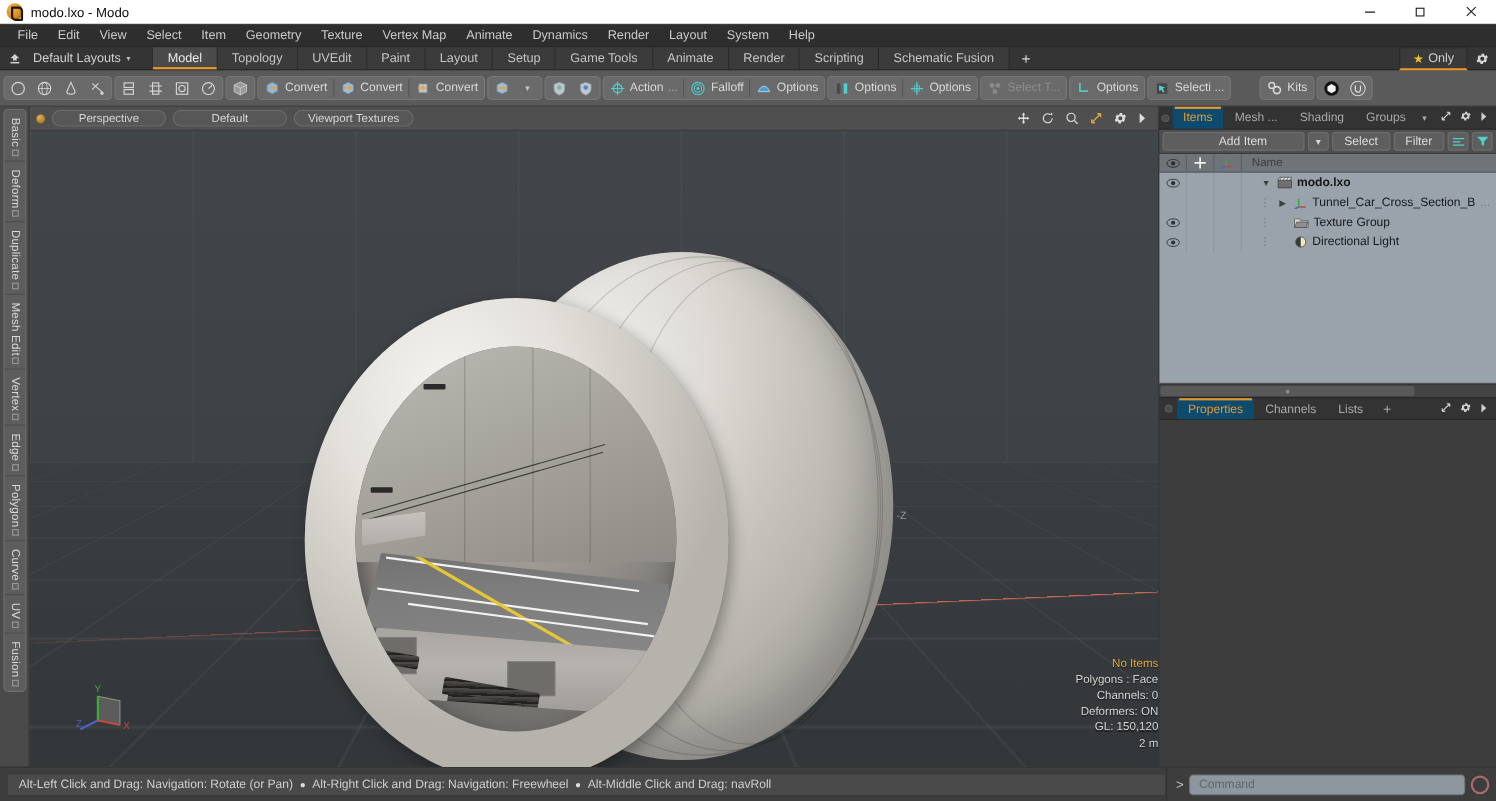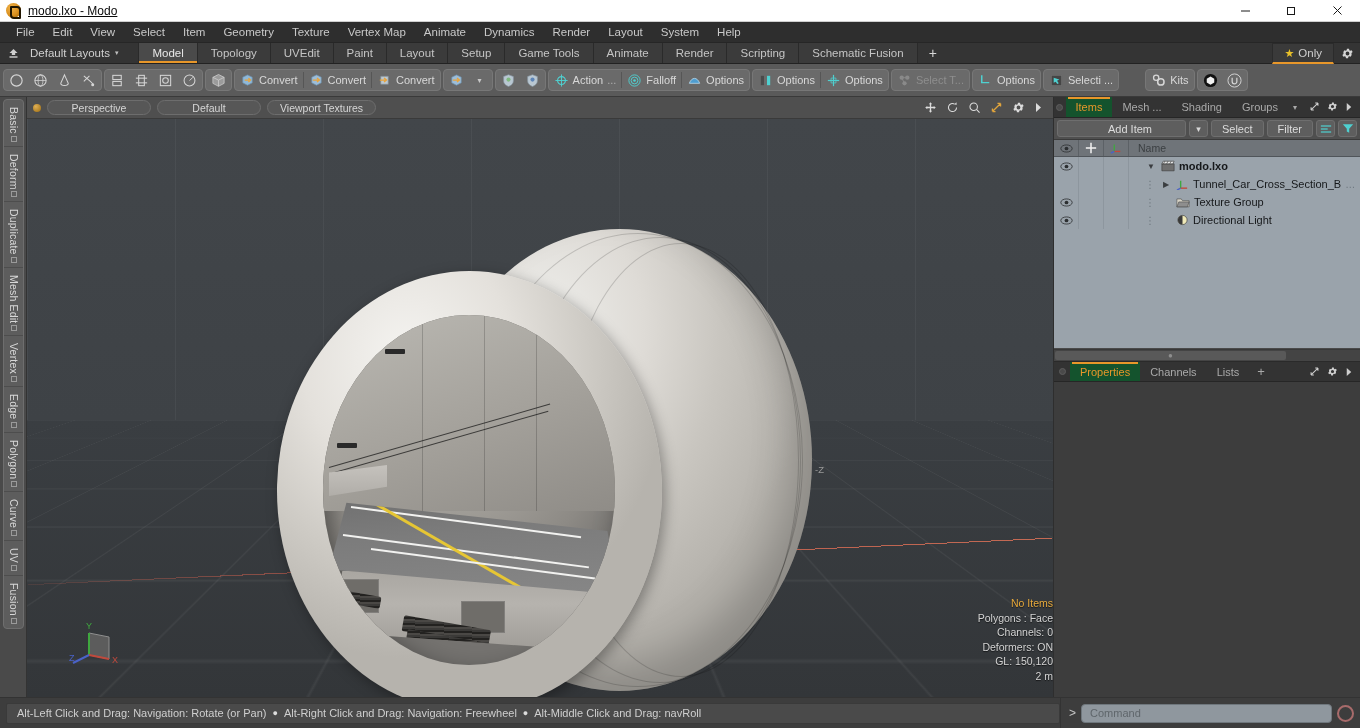--- a/index.html
+++ b/index.html
@@ -19,21 +19,21 @@
   }
   .title-icon {
     width: 15px; height: 15px; margin: 0 7px 0 6px; border-radius: 50%;
     background: radial-gradient(circle at 35% 32%, #f0b24a 0%, #d98f1d 55%, #8a5600 100%);
     position: relative; flex: none;
   }
   .title-icon::after {
     content: ""; position: absolute; left: 4px; top: 3px; width: 7px; height: 9px;
     border: 2px solid #201500; border-radius: 1px 4px 1px 4px;
   }
-  .title-text { font-size: 12px; color: #0a0a0a; text-decoration: underline; }
+  .title-text { font-size: 12px; color: #0a0a0a; }
   .win-btns { margin-left: auto; display: flex; height: 22px; }
   .win-btn {
     width: 46px; height: 22px; display: flex; align-items: center; justify-content: center;
     font-size: 12px; color: #1a1a1a; line-height: 1;
   }
 
   
   .menubar {
     height: 21px; background: #2e2e2e; display: flex; align-items: center;
     padding-left: 7px; border-bottom: 1px solid #262626;
@@ -273,21 +273,21 @@
     width: 16px; display: flex; align-items: center; justify-content: center;
   }
   .panel-dot i {
     width: 7px; height: 7px; border-radius: 50%; background: #4a4a4a;
     border: 1px solid #5d5d5d; display: block;
   }
   .ptab {
     display: flex; align-items: center; padding: 0 10px; font-size: 11px;
     color: #a9a9a9; position: relative; white-space: nowrap;
   }
-  .ptab.active { color: #e8972a; background: #14532d; }
+  .ptab.active { color: #e8972a; background: #0c4a6e; }
   .ptab.active::after {
     content: ""; position: absolute; left: 2px; right: 2px; top: 0; height: 2px; background: #e8972a;
   }
   .ptab-ico { margin-left: auto; display: flex; align-items: center; gap: 7px; padding: 0 7px; color: #cfcfcf; }
 
   .items-toolrow {
     height: 22px; background: #4f4f4f; display: flex; align-items: center;
     gap: 3px; padding: 0 3px; border-bottom: 1px solid #3a3a3a;
   }
   .btn-pill {

